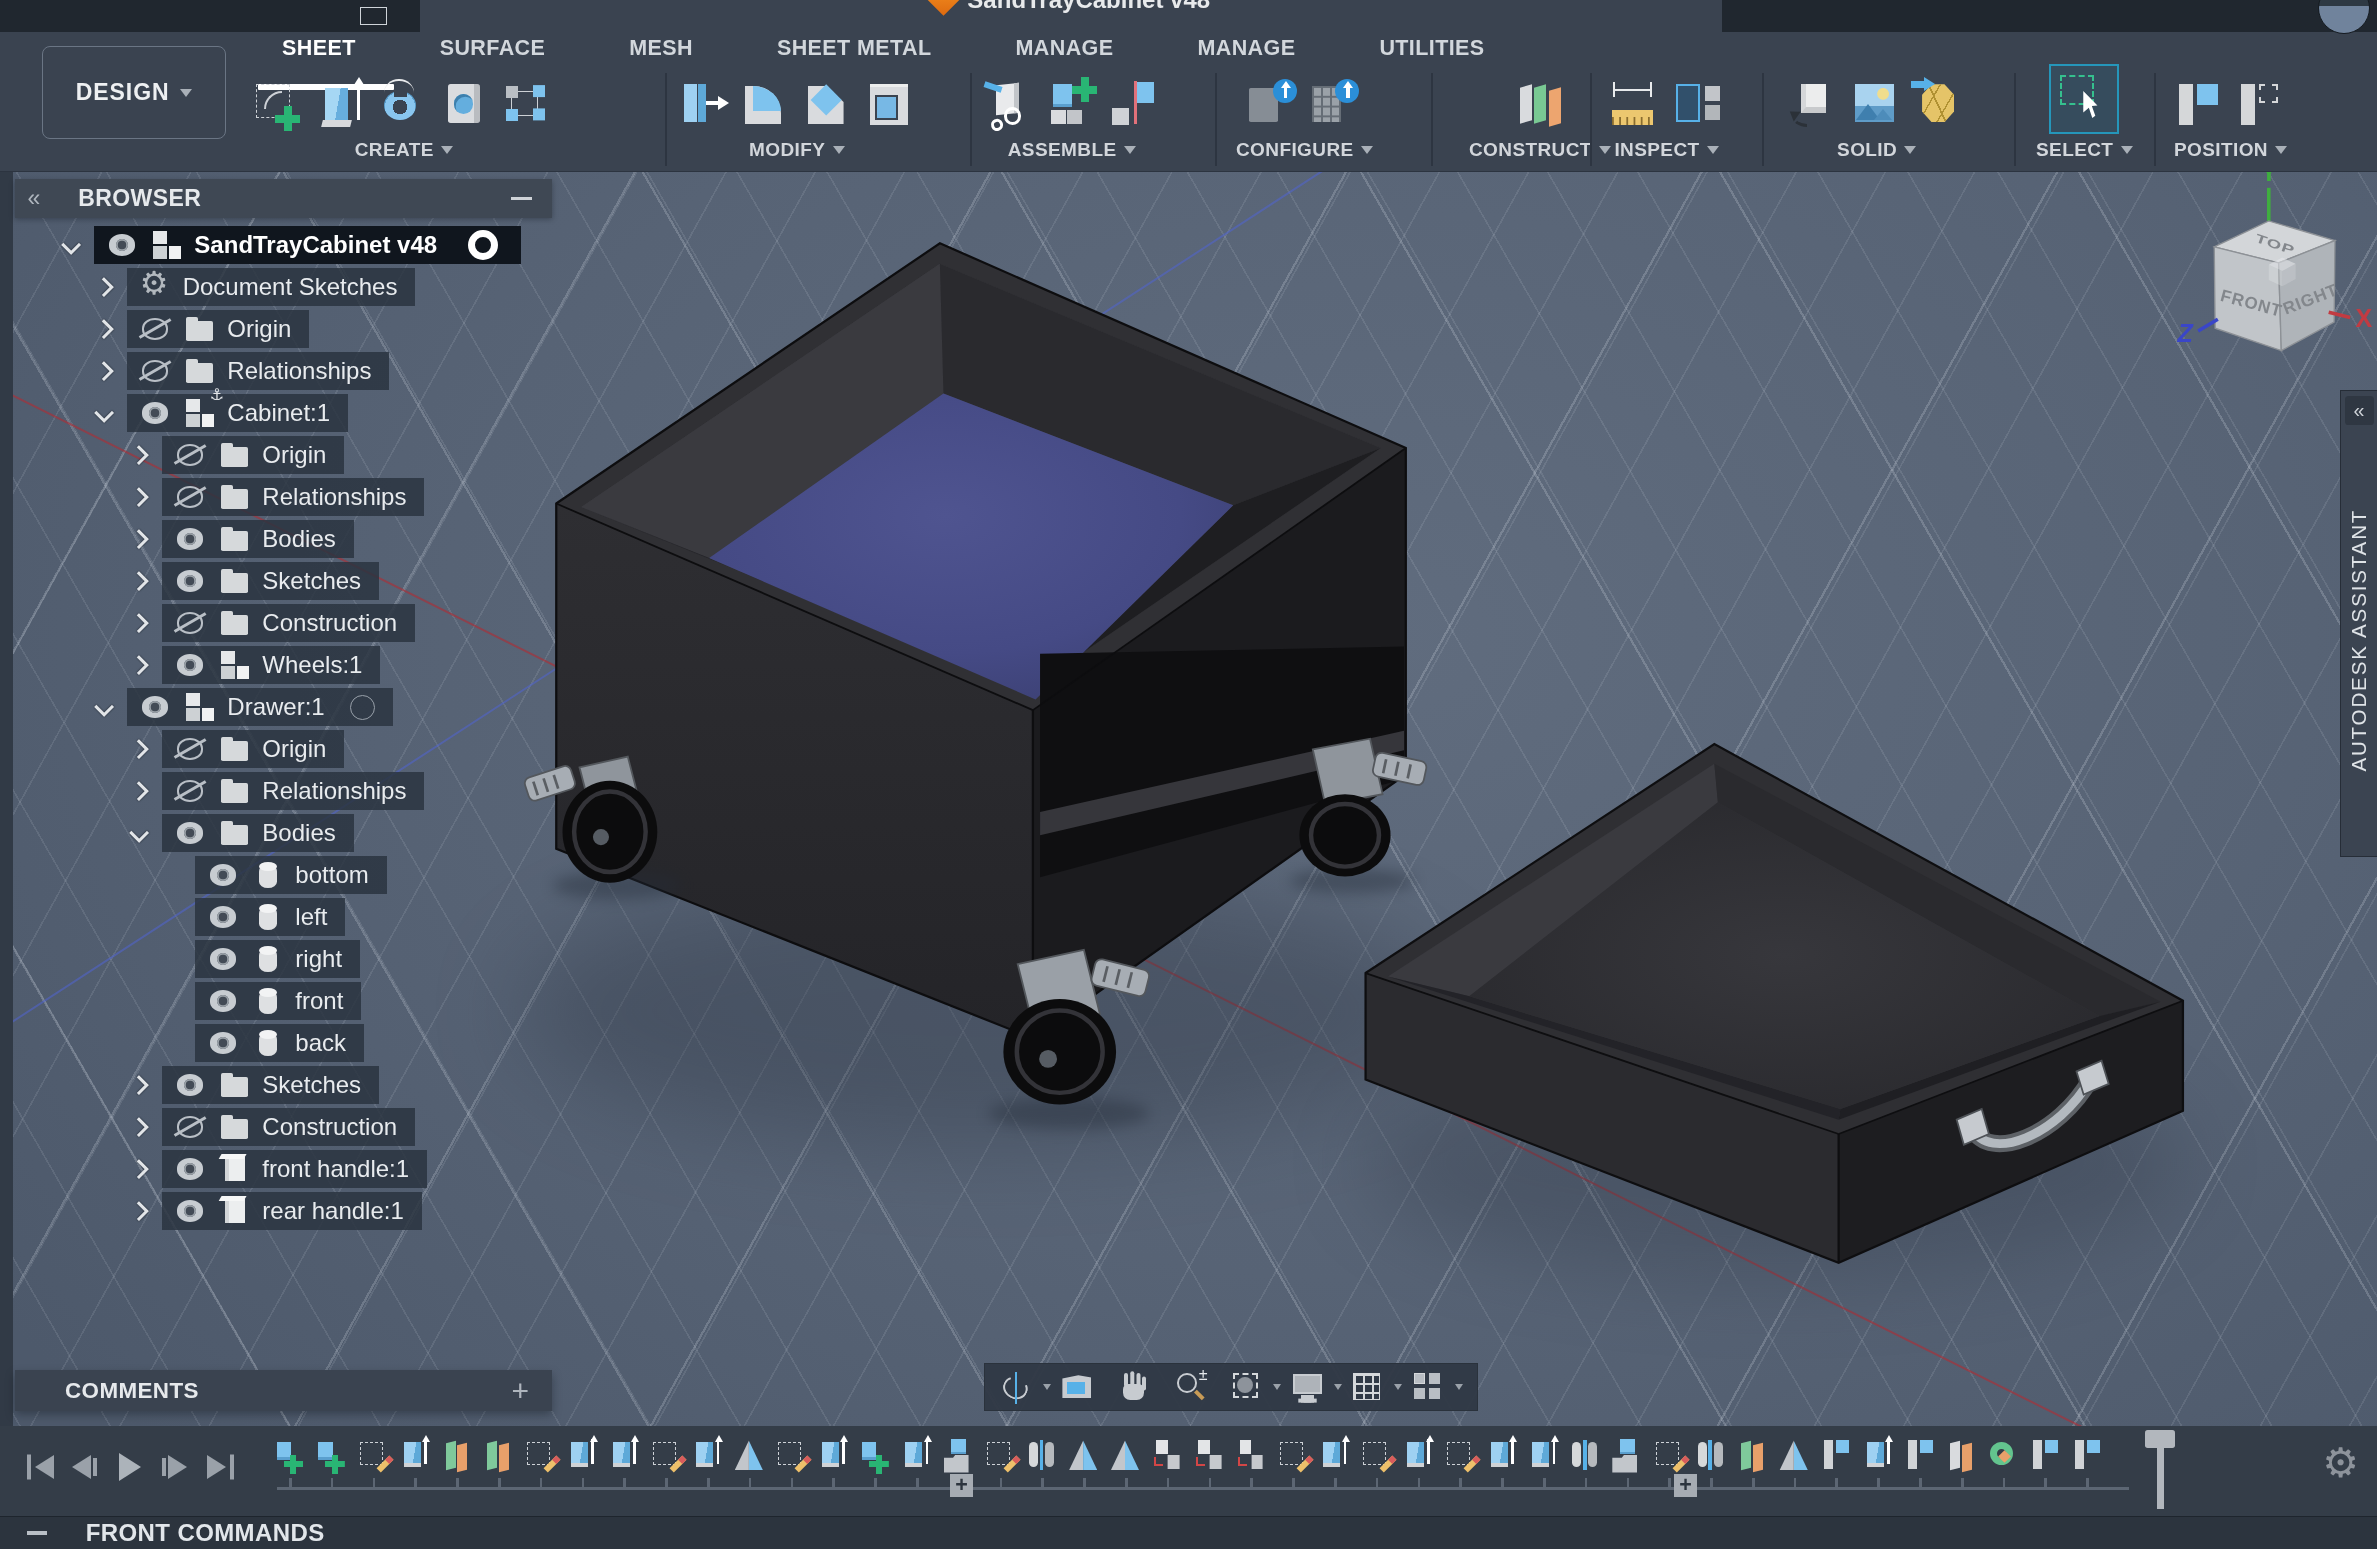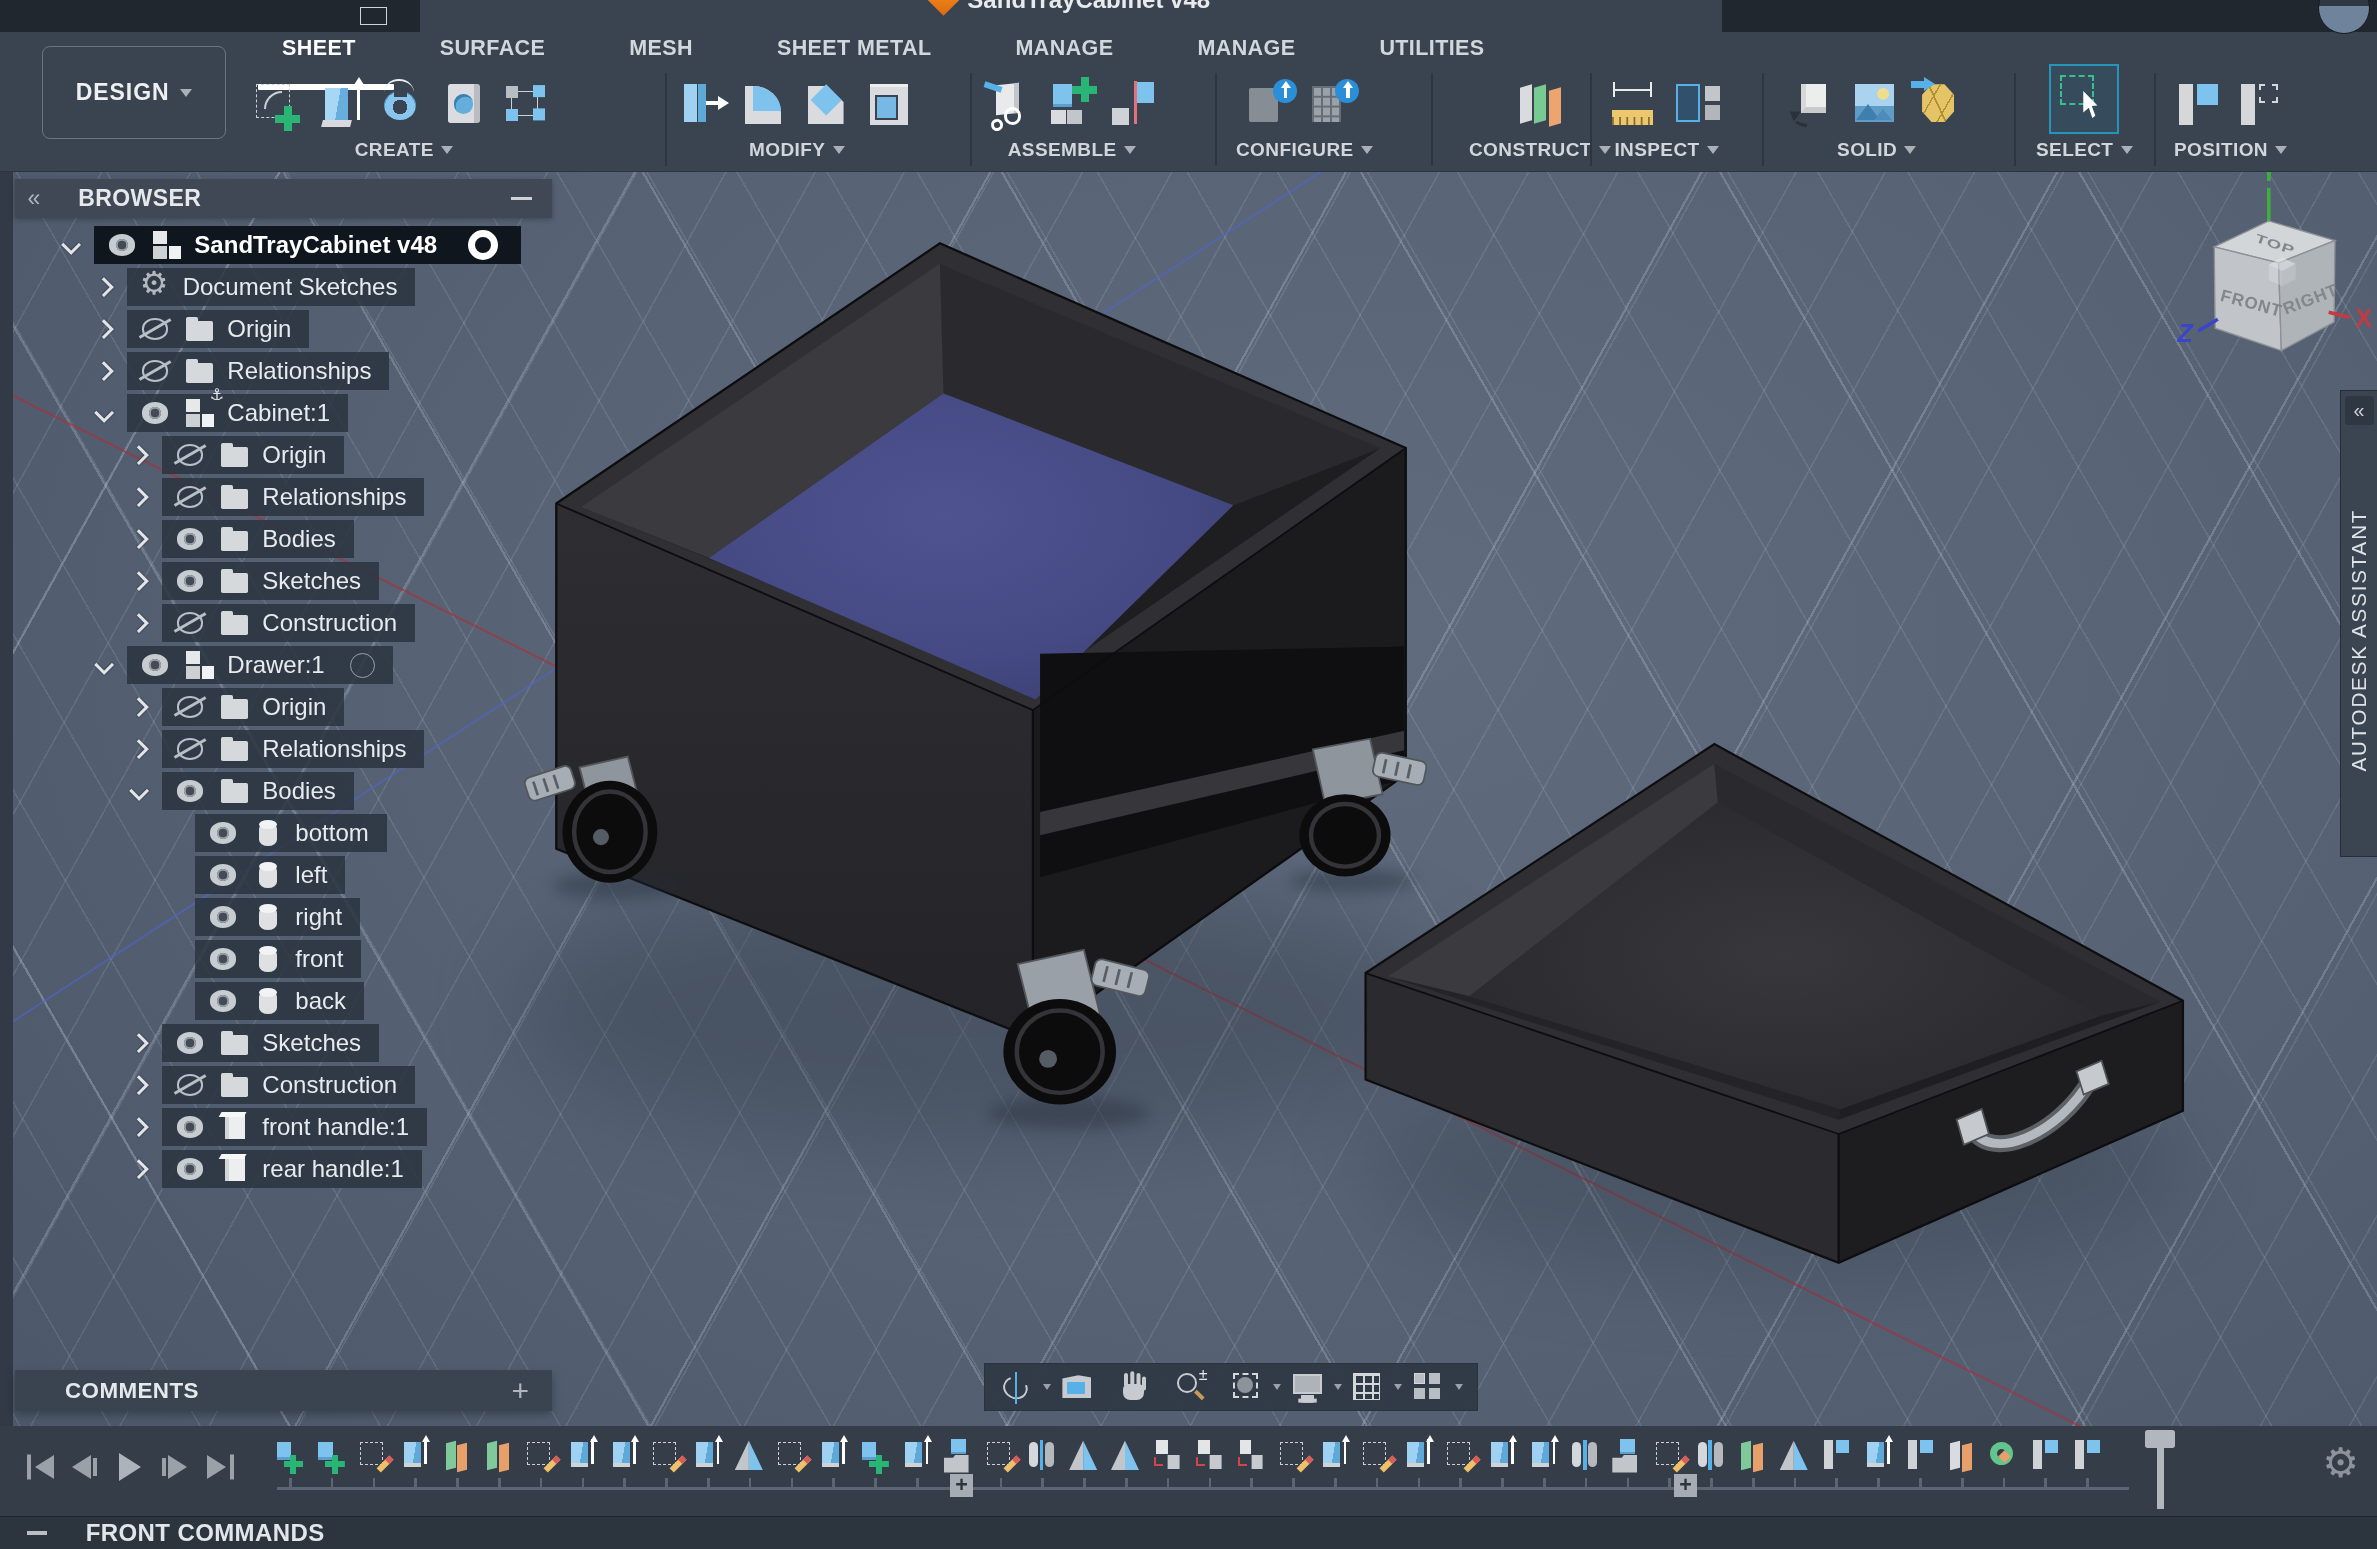--- a/index.html
+++ b/index.html
@@ -775,20 +775,34 @@
           </span>
           <span class="ticon">
             <i class="a"></i>
             <i class="b"></i>
           </span>
           <span class="tlabel">Construction</span>
 
         </div>
       </div>
 
+      <div class="trow lvl2 chev-right eye-on icon-comp">
+        <span class="chev"></span>
+        <div class="rbg">
+          <span class="eye">
+            <i></i>
+          </span>
+          <span class="ticon">
+            <i class="a"></i>
+            <i class="b"></i>
+          </span>
+          <span class="tlabel">Wheels:1</span>
+
+        </div>
+      </div>
 
       <div class="trow lvl1 chev-down eye-on icon-comp mark-ring">
         <span class="chev"></span>
         <div class="rbg">
           <span class="eye">
             <i></i>
           </span>
           <span class="ticon">
             <i class="a"></i>
             <i class="b"></i>

